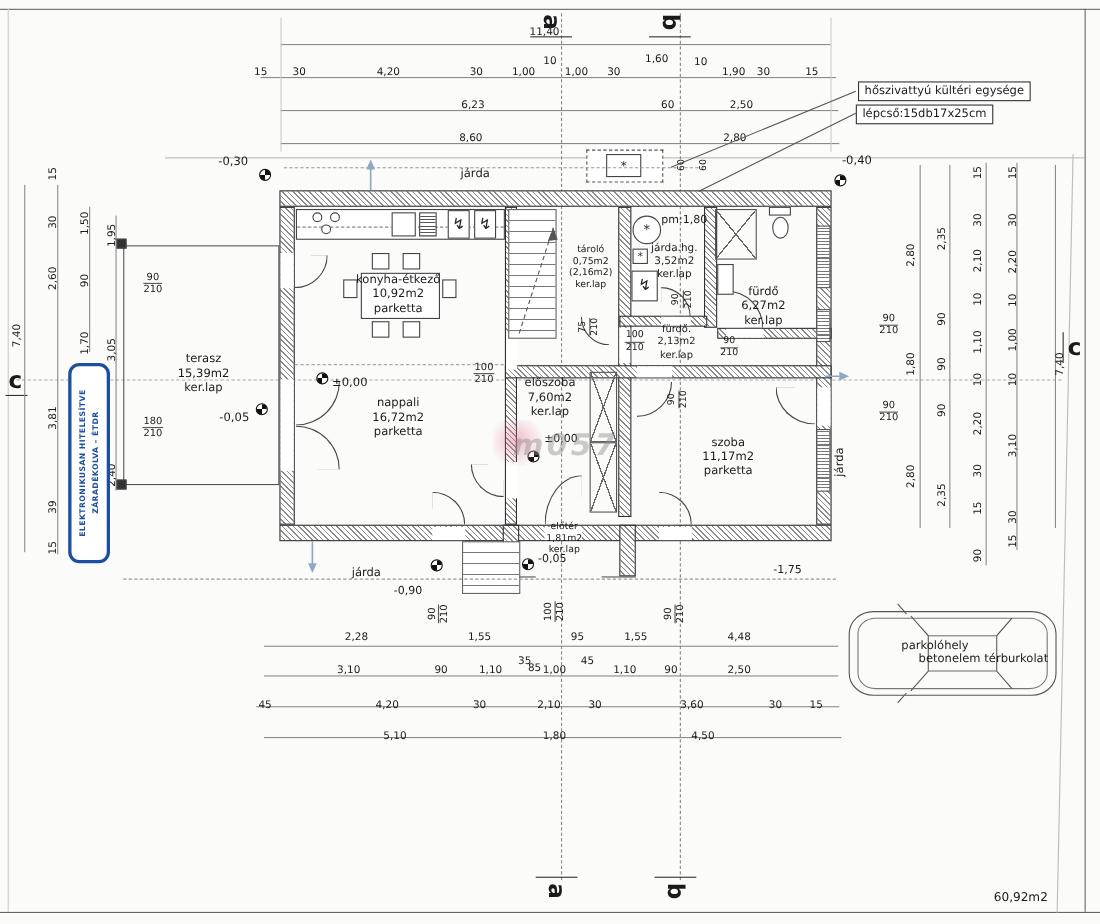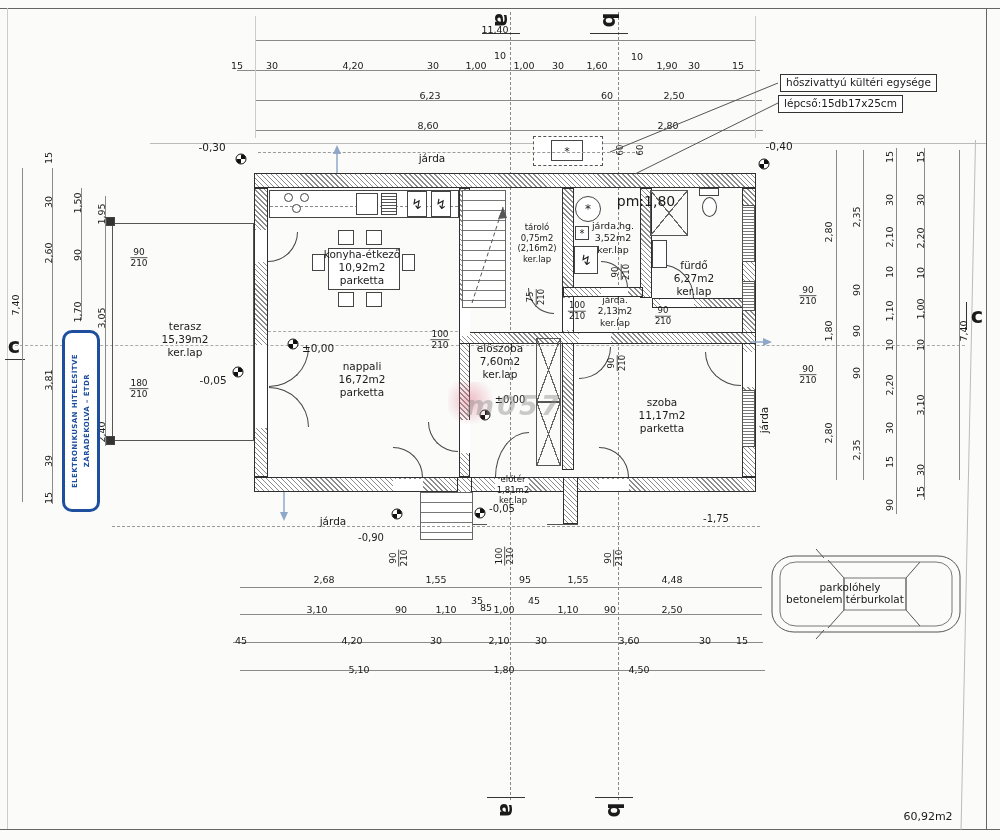--- a/index.html
+++ b/index.html
@@ -96,21 +96,21 @@
 
   <span class="lbl" style="left:495px;top:30px">11,40</span>
   <span class="lbl" style="left:237px;top:66px">15</span>
   <span class="lbl" style="left:272px;top:66px">30</span>
   <span class="lbl" style="left:353px;top:66px">4,20</span>
   <span class="lbl" style="left:433px;top:66px">30</span>
   <span class="lbl" style="left:476px;top:66px">1,00</span>
   <span class="lbl" style="left:500px;top:56px">10</span>
   <span class="lbl" style="left:524px;top:66px">1,00</span>
   <span class="lbl" style="left:558px;top:66px">30</span>
-  <span class="lbl" style="left:597px;top:66px">1,60</span>
+  <span class="lbl" style="left:597px;top:54px">1,60</span>
   <span class="lbl" style="left:637px;top:57px">10</span>
   <span class="lbl" style="left:667px;top:66px">1,90</span>
   <span class="lbl" style="left:694px;top:66px">30</span>
   <span class="lbl" style="left:738px;top:66px">15</span>
   <span class="lbl" style="left:430px;top:96px">6,23</span>
   <span class="lbl" style="left:607px;top:96px">60</span>
   <span class="lbl" style="left:674px;top:96px">2,50</span>
   <span class="lbl" style="left:428px;top:126px">8,60</span>
   <span class="lbl" style="left:668px;top:126px">2,80</span>
 
@@ -166,21 +166,21 @@
   <span class="lbl rot" style="left:921px;top:492px">15</span>
   <span class="pair" style="left:808px;top:296px">
       <b>90</b>
       <u>210</u>
     </span>
   <span class="pair" style="left:808px;top:375px">
       <b>90</b>
       <u>210</u>
     </span>
 
-  <span class="lbl" style="left:324px;top:580px">2,68</span>
+  <span class="lbl" style="left:324px;top:580px">2,28</span>
   <span class="lbl" style="left:436px;top:580px">1,55</span>
   <span class="lbl" style="left:486px;top:608px">85</span>
   <span class="lbl" style="left:525px;top:580px">95</span>
   <span class="lbl" style="left:578px;top:580px">1,55</span>
   <span class="lbl" style="left:672px;top:580px">4,48</span>
   <span class="lbl" style="left:317px;top:610px">3,10</span>
   <span class="lbl" style="left:401px;top:610px">90</span>
   <span class="lbl" style="left:446px;top:610px">1,10</span>
   <span class="lbl" style="left:477px;top:601px">35</span>
   <span class="lbl" style="left:504px;top:610px">1,00</span>
@@ -345,21 +345,21 @@
     <span class="rl">járda.hg.</span>
     <span class="rl">3,52m2</span>
     <span class="rl">ker.lap</span>
   </div>
   <div class="room" style="left:694px;top:279px">
     <span class="rl">fürdő</span>
     <span class="rl">6,27m2</span>
     <span class="rl">ker.lap</span>
   </div>
   <div class="room" style="left:615px;top:312px;font-size:9px">
-    <span class="rl">járda.</span>
+    <span class="rl">fürdő.</span>
     <span class="rl">2,13m2</span>
     <span class="rl">ker.lap</span>
   </div>
   <div class="room" style="left:662px;top:416px">
     <span class="rl">szoba</span>
     <span class="rl">11,17m2</span>
     <span class="rl">parketta</span>
   </div>
   <div class="room" style="left:513px;top:490px;font-size:8.5px;z-index:4">
     <span class="rl">előtér</span>
@@ -405,21 +405,21 @@
   <span class="lbl" style="left:502px;top:509px;font-size:10px;z-index:4">-0,05</span>
   <i class="lvl" style="left:480px;top:513px"></i>
   <span class="lbl" style="left:371px;top:538px;font-size:10px">-0,90</span>
   <i class="lvl" style="left:397px;top:514px"></i>
   <span class="lbl" style="left:716px;top:519px;font-size:10px">-1,75</span>
 
   <span class="lbl" style="left:432px;top:158px;font-size:10.5px">járda</span>
   <span class="lbl" style="left:333px;top:521px;font-size:10.5px">járda</span>
   <span class="lbl rot" style="left:764px;top:420px;font-size:10.5px">járda</span>
 
-  <span class="lbl" style="left:646px;top:201px;font-size:14px">pm:1,80</span>
+  <span class="lbl" style="left:622px;top:201px;font-size:10px">pm:1,80</span>
 
   <div class="note" style="left:780px;top:74px"><span>hőszivattyú kültéri egysége</span></div>
   <div class="note" style="left:778px;top:95px"><span>lépcső:15db17x25cm</span></div>
   <svg style="position:absolute;left:600px;top:66px" width="185" height="115">
     <line x1="178" y1="17" x2="10" y2="86" stroke="#555" stroke-width="1"></line>
     <line x1="178" y1="37" x2="35" y2="108" stroke="#555" stroke-width="1"></line>
   </svg>
 
   <svg style="position:absolute;left:330px;top:143px" width="14" height="32">
     <line x1="7" y1="30" x2="7" y2="8" stroke="#8fa8c8" stroke-width="1.5"></line>
@@ -442,20 +442,20 @@
   <svg style="position:absolute;left:768px;top:546px" width="196" height="96">
     <rect x="4" y="10" rx="22" ry="20" width="188" height="76" fill="none" stroke="#555"></rect>
     <rect x="12" y="16" rx="16" ry="14" width="172" height="64" fill="none" stroke="#777"></rect>
     <path d="M60 14 L76 32 L76 64 L60 82" fill="none" stroke="#555"></path>
     <path d="M152 16 L138 32 L138 64 L152 80" fill="none" stroke="#555"></path>
     <rect x="76" y="32" width="62" height="32" fill="none" stroke="#777"></rect>
     <line x1="56" y1="12" x2="48" y2="3" stroke="#555"></line>
     <line x1="56" y1="84" x2="48" y2="93" stroke="#555"></line>
   </svg>
   <span class="lbl" style="left:850px;top:587px;font-size:10.5px;z-index:3">parkolóhely</span>
-  <span class="lbl" style="left:845px;top:599px;font-size:10.5px;z-index:3">betonelem térburkolat</span>
+  <span class="lbl" style="left:894px;top:599px;font-size:10.5px;z-index:3">betonelem térburkolat</span>
 
   <span class="lbl" style="left:928px;top:816px;font-size:11px">60,92m2</span>
 
   <i class="wm-blob"></i>
   <span class="wm-text">m057</span>
 
 </div>
 
 </body></html>

